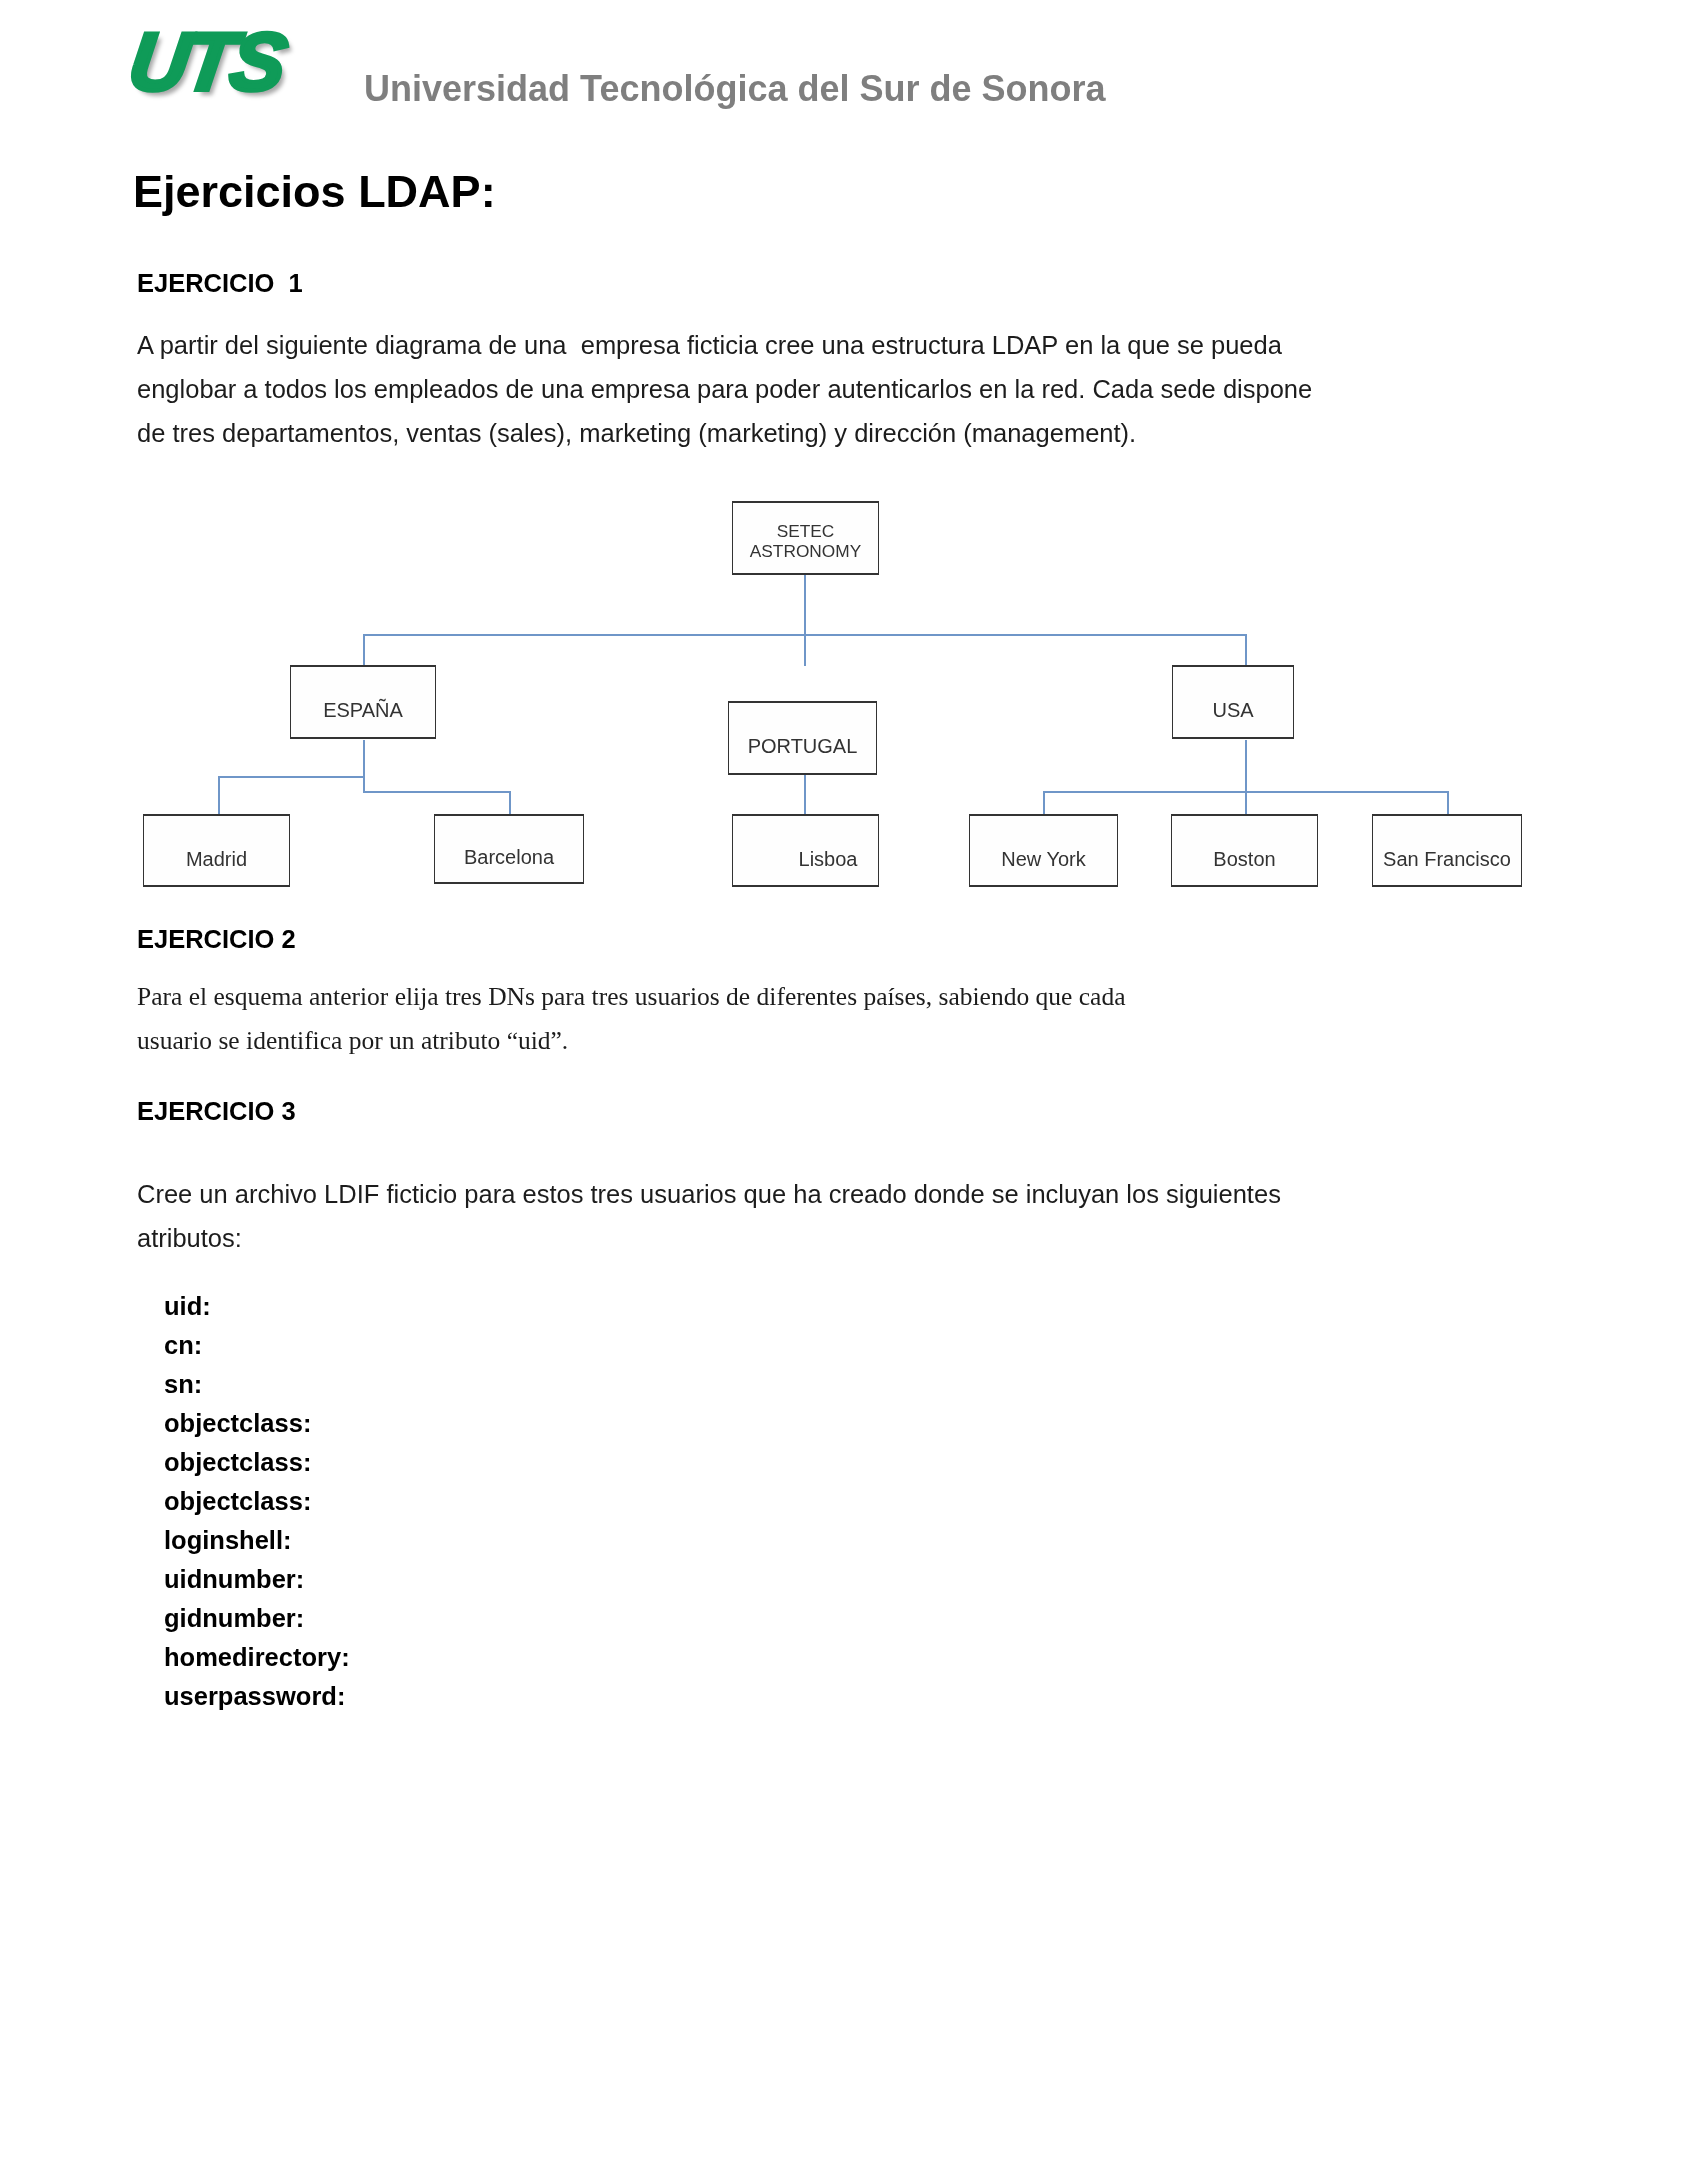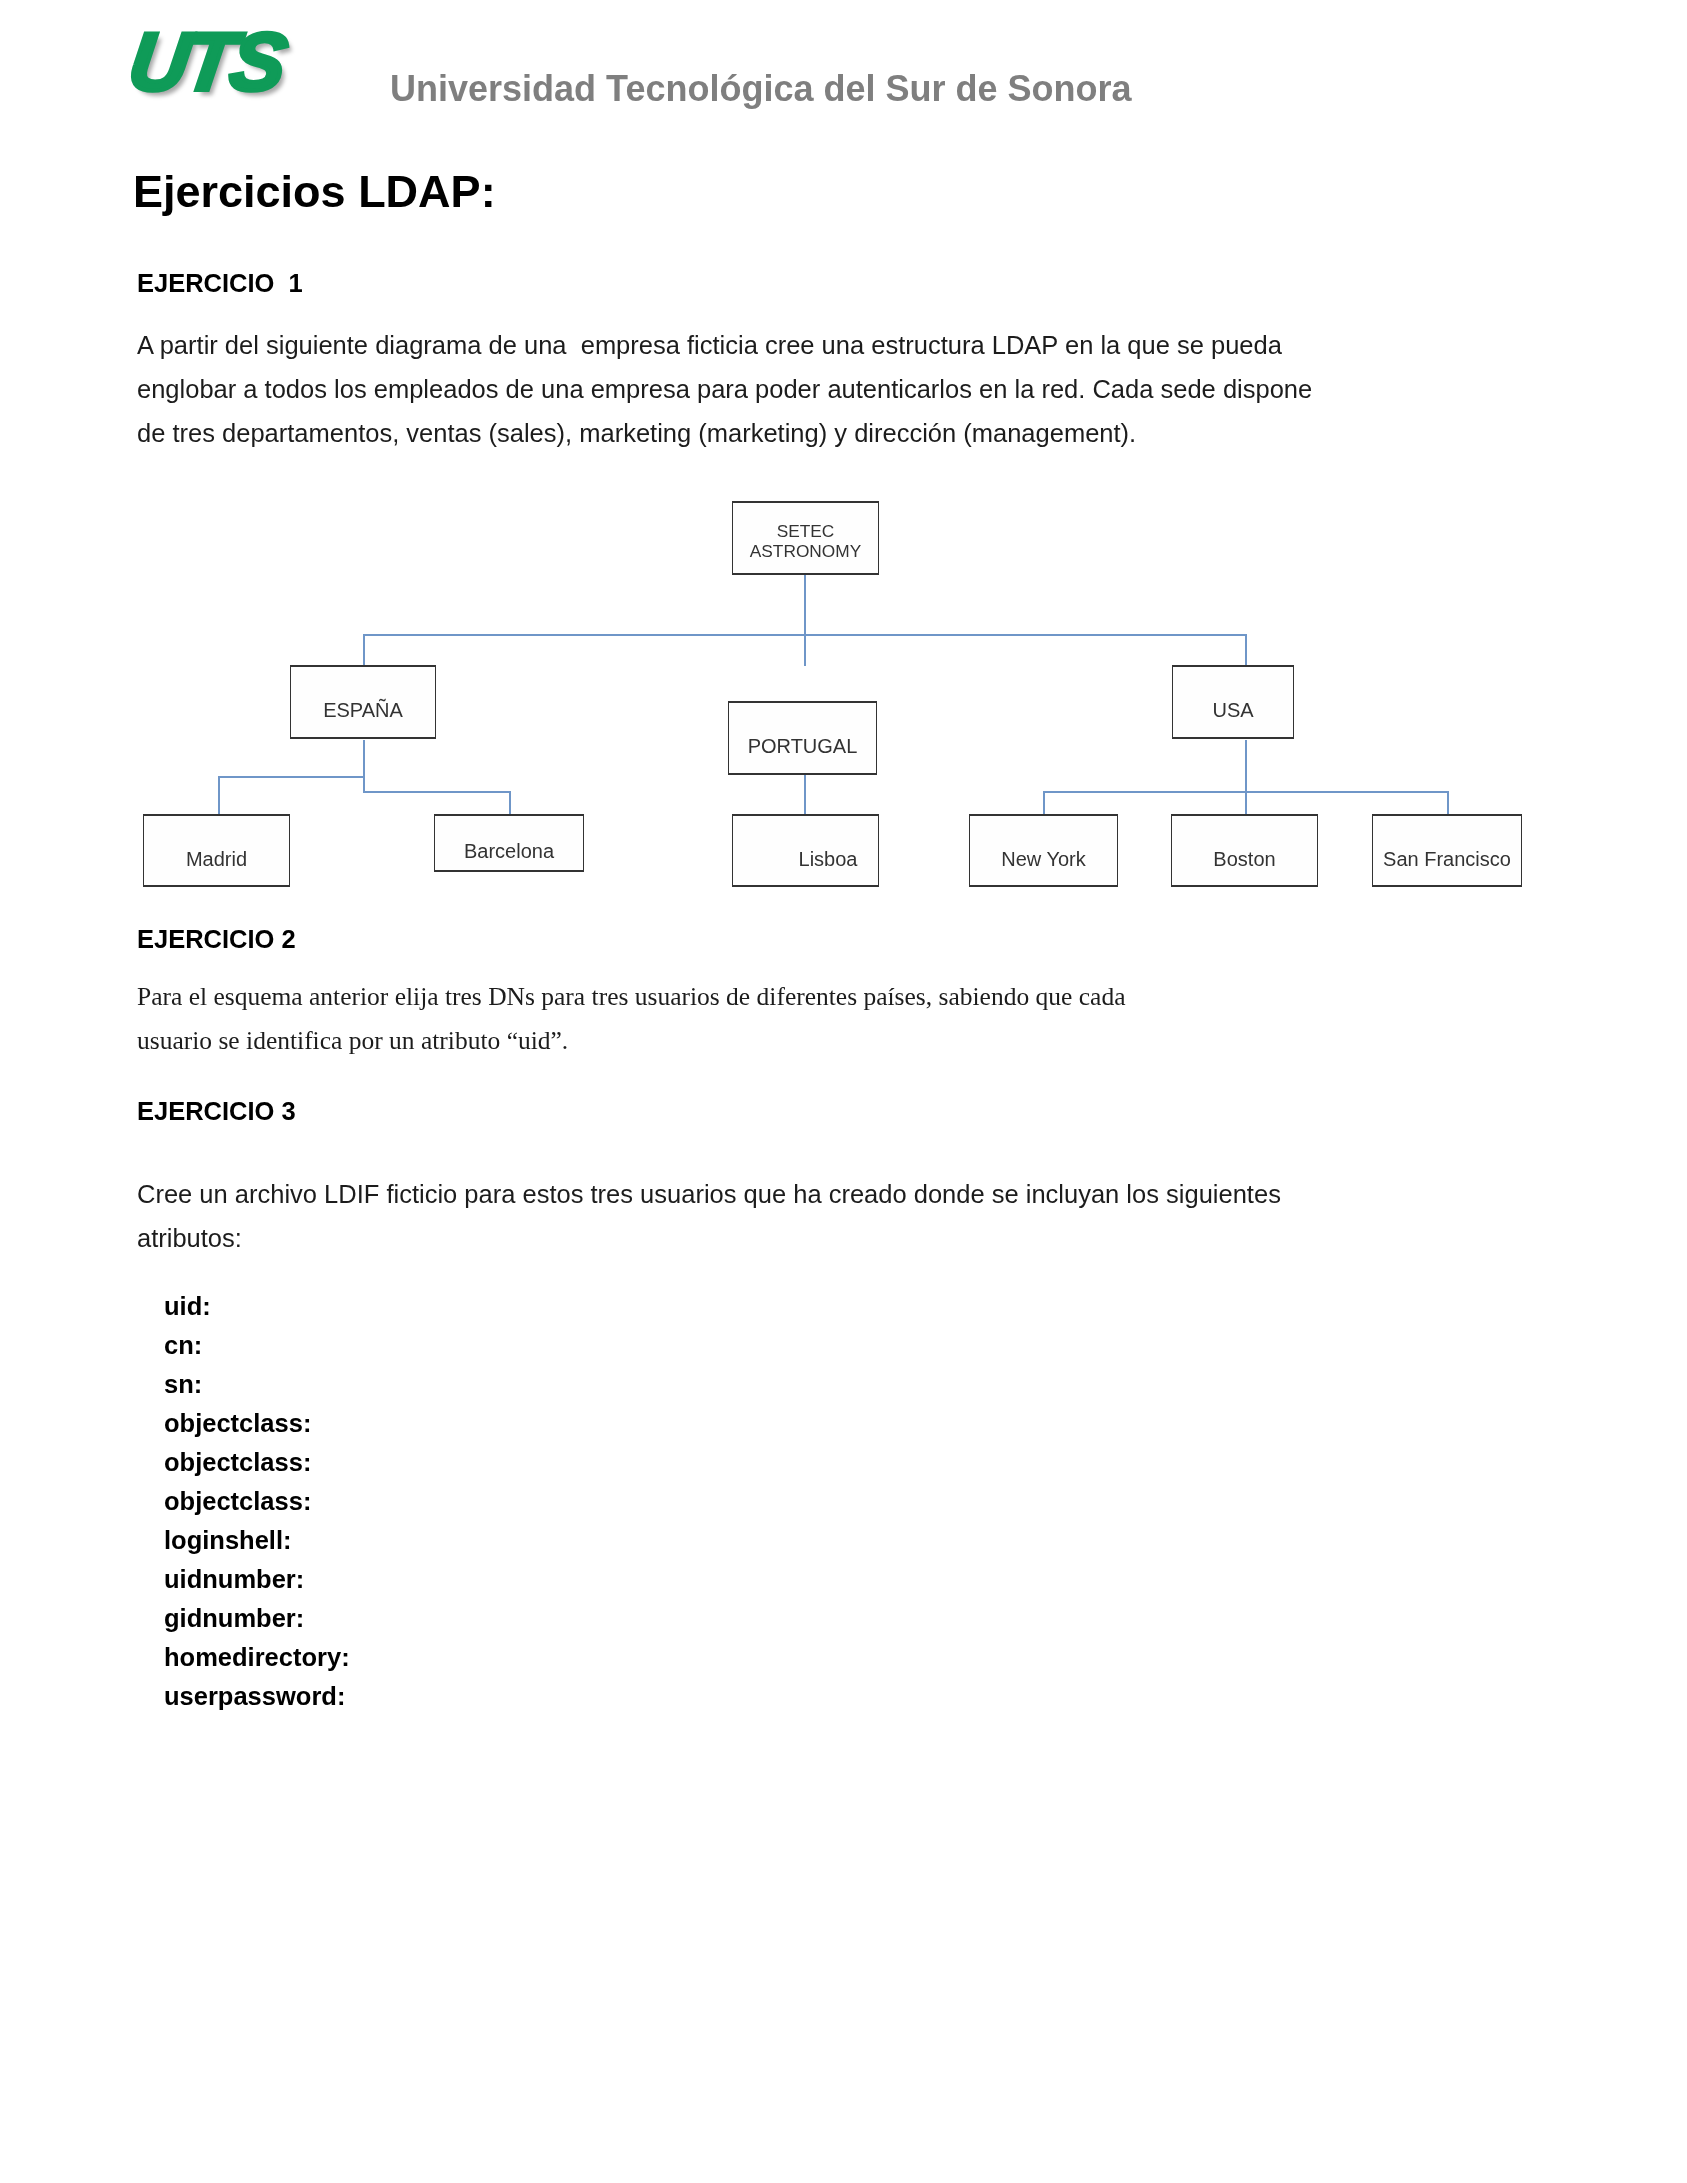--- a/index.html
+++ b/index.html
@@ -23,21 +23,20 @@
     letter-spacing: -4.1px;
     transform: skewX(-8deg);
     -webkit-text-stroke: 4.1px #0f9b58;
     text-shadow: 5px 5px 4.1px #a9a9a9;
   }
   .university {
     left: 364px; top: 68px;
     font-size: 36px; font-weight: bold;
     color: #7f7f7f;
     white-space: pre;
-    margin-left: 26px;
   }
 
   
   .doc-title {
     left: 133px; top: 166px;
     font-size: 45px; font-weight: bold; color: #000;
     white-space: pre;
   }
   .h2 {
     font-size: 25.5px; font-weight: bold; color: #000;
@@ -114,21 +113,21 @@
   <div class="node" style="left:728px; top:171px; width:149px; height:74px;margin-top:36px;">
     <span class="lbl">PORTUGAL</span>
   </div>
   <div class="node" style="left:1172px; top:171px; width:122px; height:74px;">
     <span class="lbl">USA</span>
   </div>
 
   <div class="node" style="left:143px; top:320px; width:147px; height:73px;">
     <span class="lbl">Madrid</span>
   </div>
-  <div class="node" style="left:434px; top:320px; width:150px; height:58px;">
+  <div class="node" style="left:434px; top:320px; width:150px; height:70px;">
     <span class="lbl">Barcelona</span>
   </div>
   <div class="node" style="left:732px; top:320px; width:147px; height:73px;padding-left:45px;">
     <span class="lbl">Lisboa</span>
   </div>
   <div class="node" style="left:969px; top:320px; width:149px; height:73px;">
     <span class="lbl">New York</span>
   </div>
   <div class="node" style="left:1171px; top:320px; width:147px; height:73px;">
     <span class="lbl">Boston</span>

